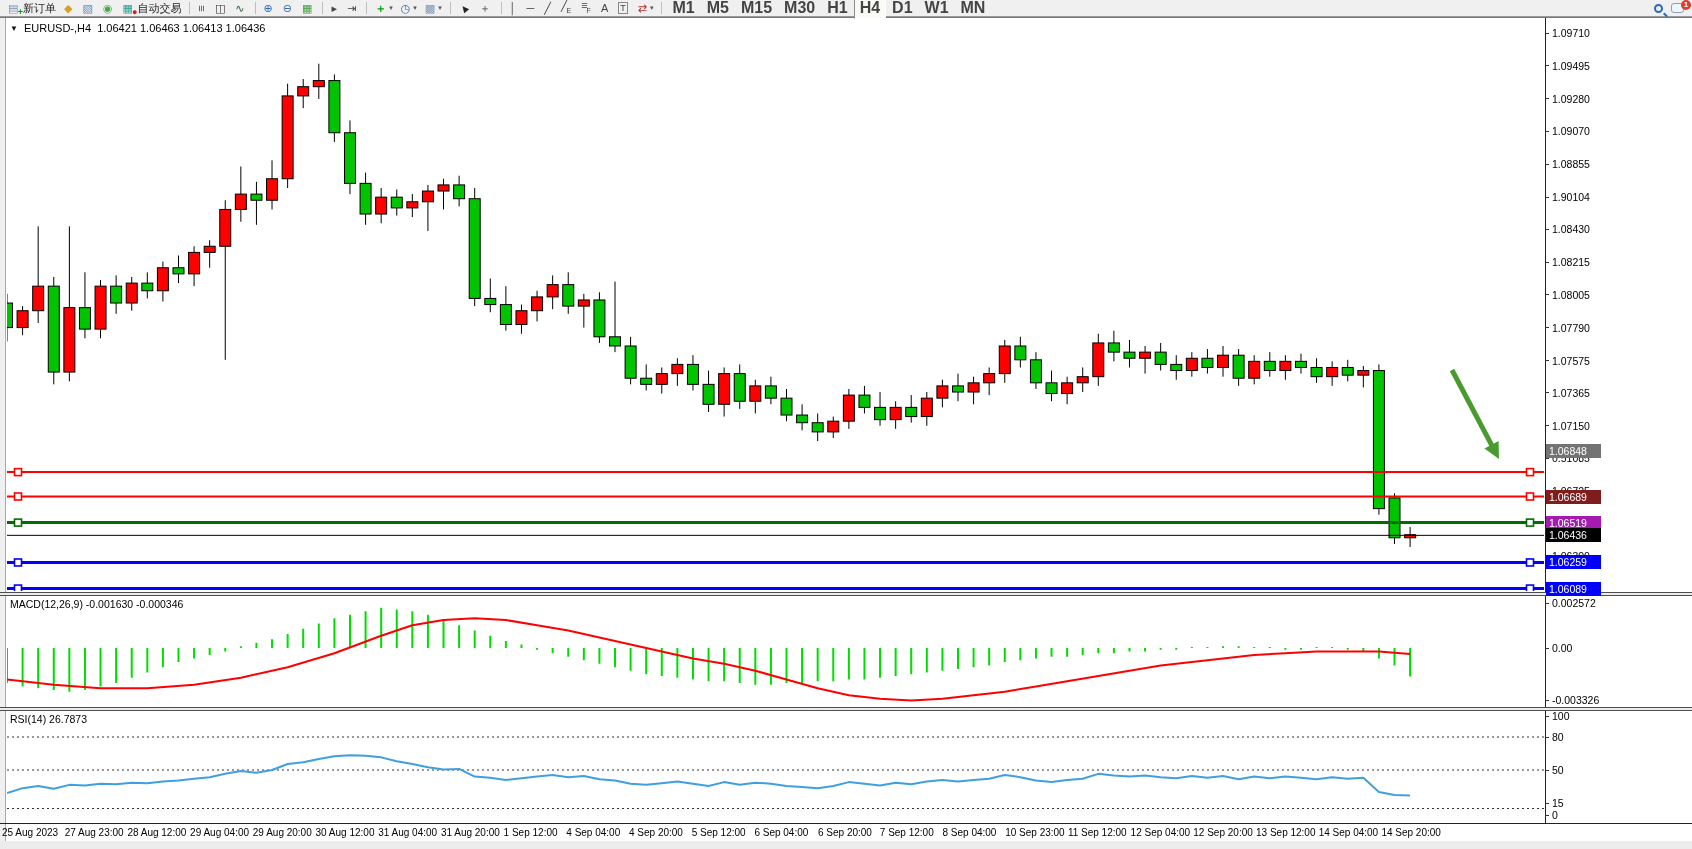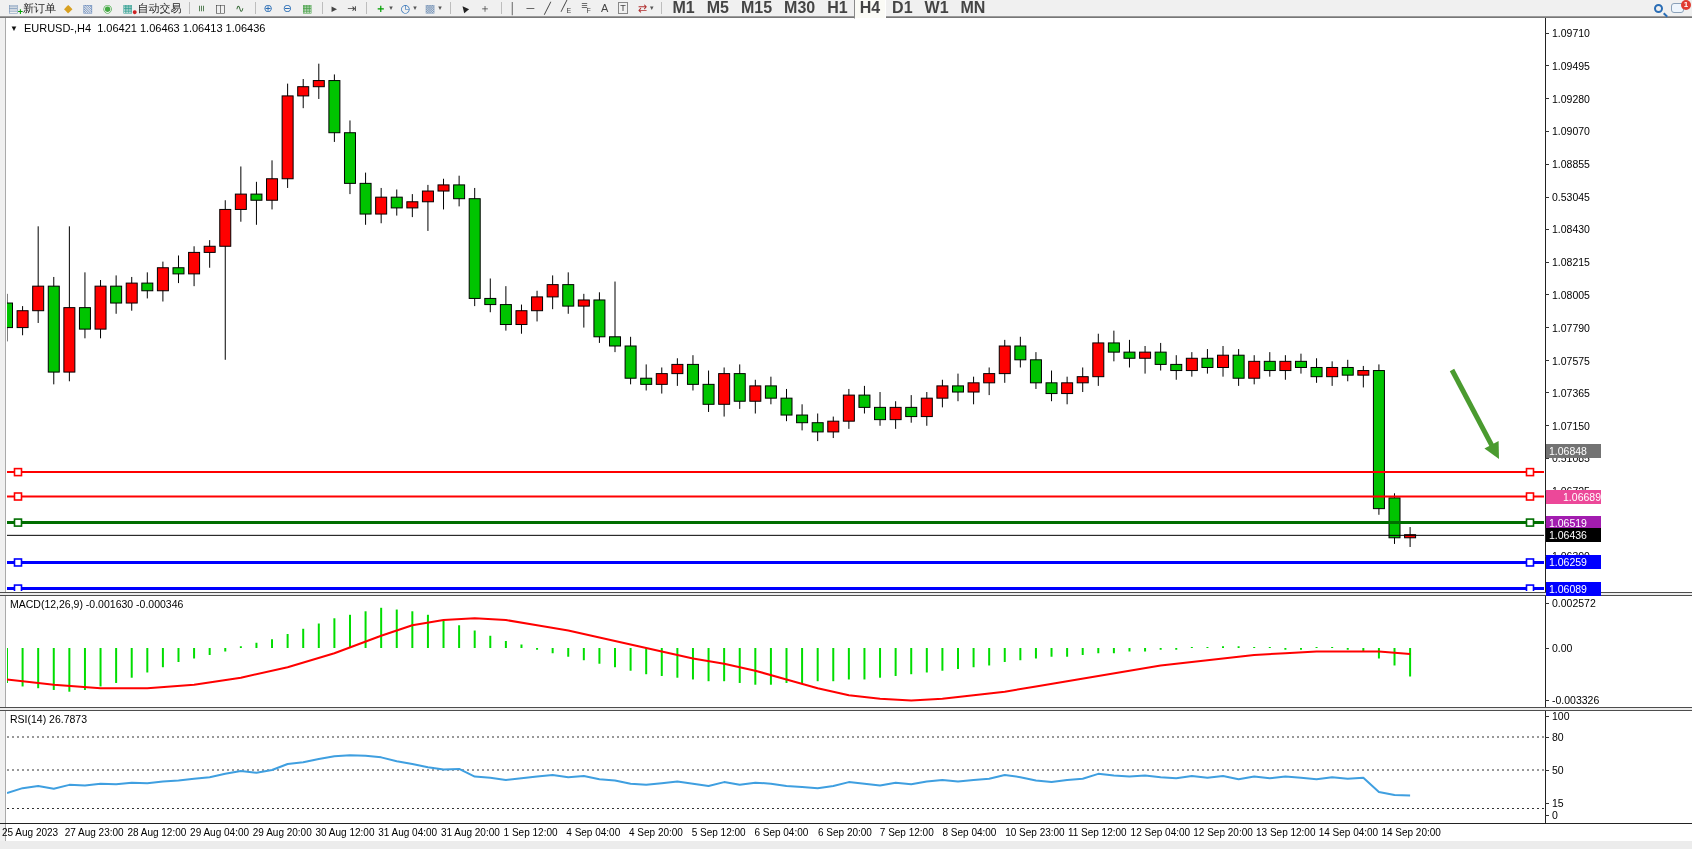--- a/index.html
+++ b/index.html
@@ -506,21 +506,21 @@
     <div class="abs lbl axis-label" style="top: 27px;">1.09710</div>
     <div class="tickdash" style="left: 1545px; top: 65.4874px;"></div>
     <div class="abs lbl axis-label" style="top: 59.9874px;">1.09495</div>
     <div class="tickdash" style="left: 1545px; top: 98.4749px;"></div>
     <div class="abs lbl axis-label" style="top: 92.9749px;">1.09280</div>
     <div class="tickdash" style="left: 1545px; top: 130.695px;"></div>
     <div class="abs lbl axis-label" style="top: 125.195px;">1.09070</div>
     <div class="tickdash" style="left: 1545px; top: 163.683px;"></div>
     <div class="abs lbl axis-label" style="top: 158.183px;">1.08855</div>
     <div class="tickdash" style="left: 1545px; top: 196.67px;"></div>
-    <div class="abs lbl axis-label" style="top: 191.17px;">0.53045</div>
+    <div class="abs lbl axis-label" style="top: 191.17px;">1.90104</div>
     <div class="tickdash" style="left: 1545px; top: 228.89px;"></div>
     <div class="abs lbl axis-label" style="top: 223.39px;">1.08430</div>
     <div class="tickdash" style="left: 1545px; top: 261.878px;"></div>
     <div class="abs lbl axis-label" style="top: 256.378px;">1.08215</div>
     <div class="tickdash" style="left: 1545px; top: 294.098px;"></div>
     <div class="abs lbl axis-label" style="top: 288.598px;">1.08005</div>
     <div class="tickdash" style="left: 1545px; top: 327.086px;"></div>
     <div class="abs lbl axis-label" style="top: 321.586px;">1.07790</div>
     <div class="tickdash" style="left: 1545px; top: 360.073px;"></div>
     <div class="abs lbl axis-label" style="top: 354.573px;">1.07575</div>
@@ -530,21 +530,21 @@
     <div class="abs lbl axis-label" style="top: 419.781px;">1.07150</div>
     <div class="tickdash" style="left: 1545px; top: 457.501px;"></div>
     <div class="abs lbl axis-label" style="top: 452.001px;">0.51085</div>
     <div class="tickdash" style="left: 1545px; top: 490.489px;"></div>
     <div class="abs lbl axis-label" style="top: 484.989px;">1.06725</div>
     <div class="tickdash" style="left: 1545px; top: 523.476px;"></div>
     <div class="abs lbl axis-label" style="top: 517.976px;">1.06510</div>
     <div class="tickdash" style="left: 1545px; top: 555.696px;"></div>
     <div class="abs lbl axis-label" style="top: 550.196px;">1.06300</div>
     <div class="price-badge" style="top: 444px; background: #737373;">1.06848</div>
-    <div class="price-badge" style="top: 489.512px; background: #ec4899; text-align: right;">1.06689</div>
+    <div class="price-badge" style="top: 489.512px; background: #7f1d1d;">1.06689</div>
     <div class="price-badge" style="top: 515.595px; background: #a21caf;">1.06519</div>
     <div class="price-badge" style="top: 555.487px; background: rgb(0, 0, 255);">1.06259</div>
     <div class="price-badge" style="top: 581.57px; background: rgb(0, 0, 255);">1.06089</div>
     <div class="price-badge" style="top: 528.33px; background: rgb(0, 0, 0);">1.06436</div>
     <div class="tickdash" style="left: 1545px; top: 602.5px;"></div>
     <div class="abs lbl axis-label" style="top: 597px;">0.002572</div>
     <div class="tickdash" style="left: 1545px; top: 647.5px;"></div>
     <div class="abs lbl axis-label" style="top: 642px;">0.00</div>
     <div class="tickdash" style="left: 1545px; top: 699.5px;"></div>
     <div class="abs lbl axis-label" style="top: 694px;">-0.003326</div>

